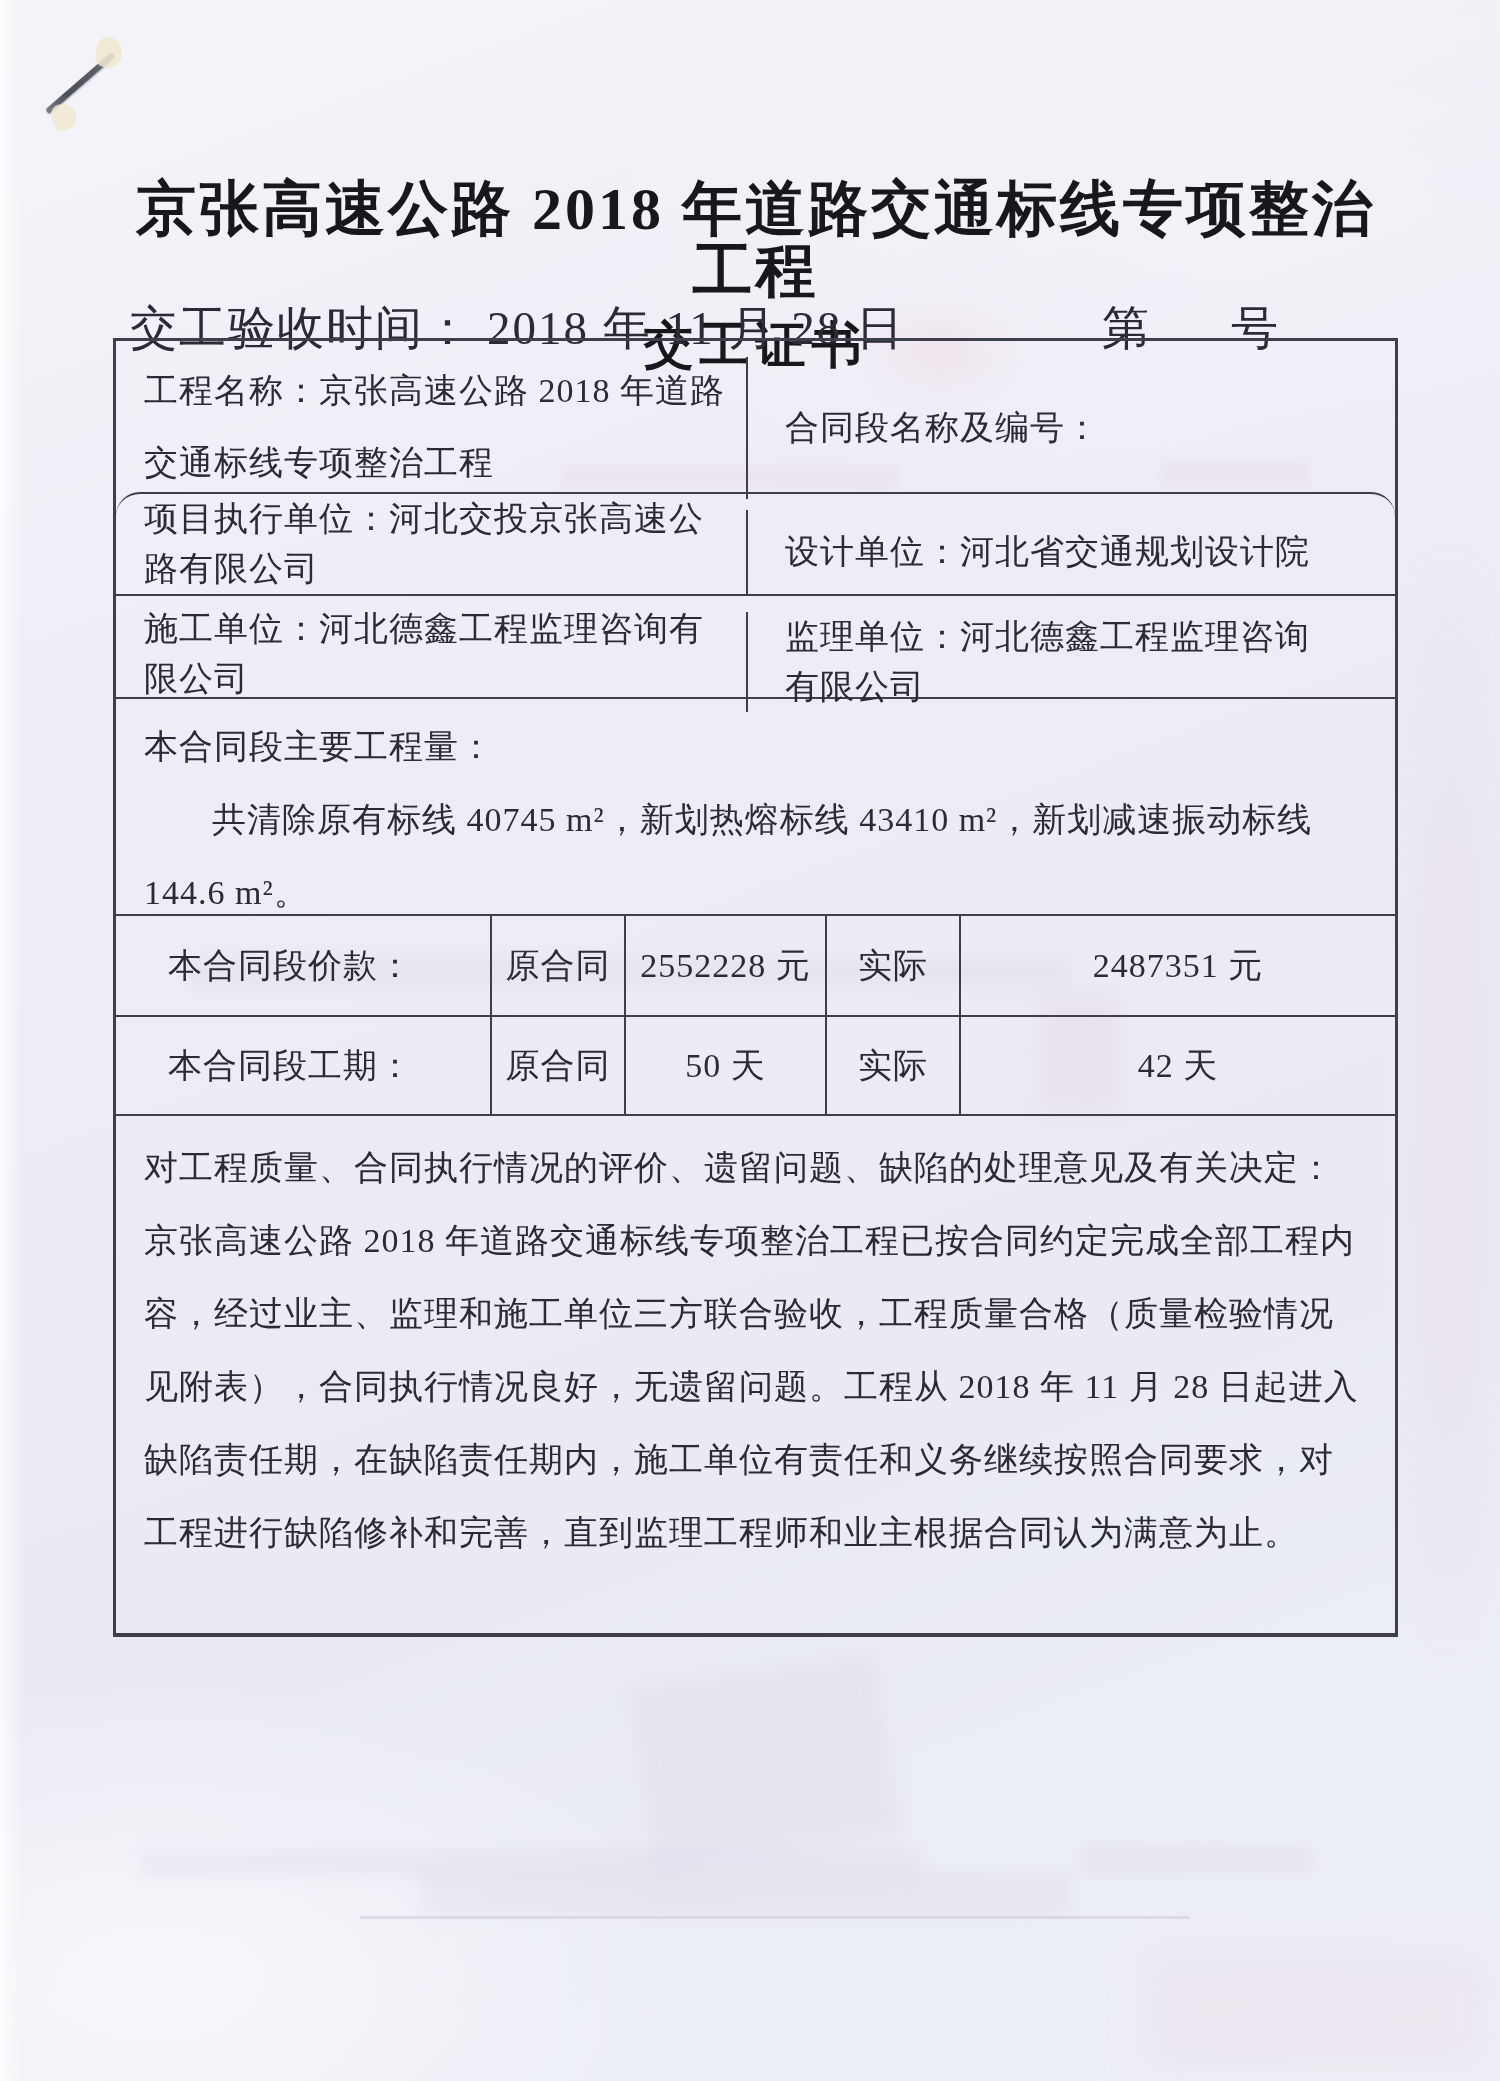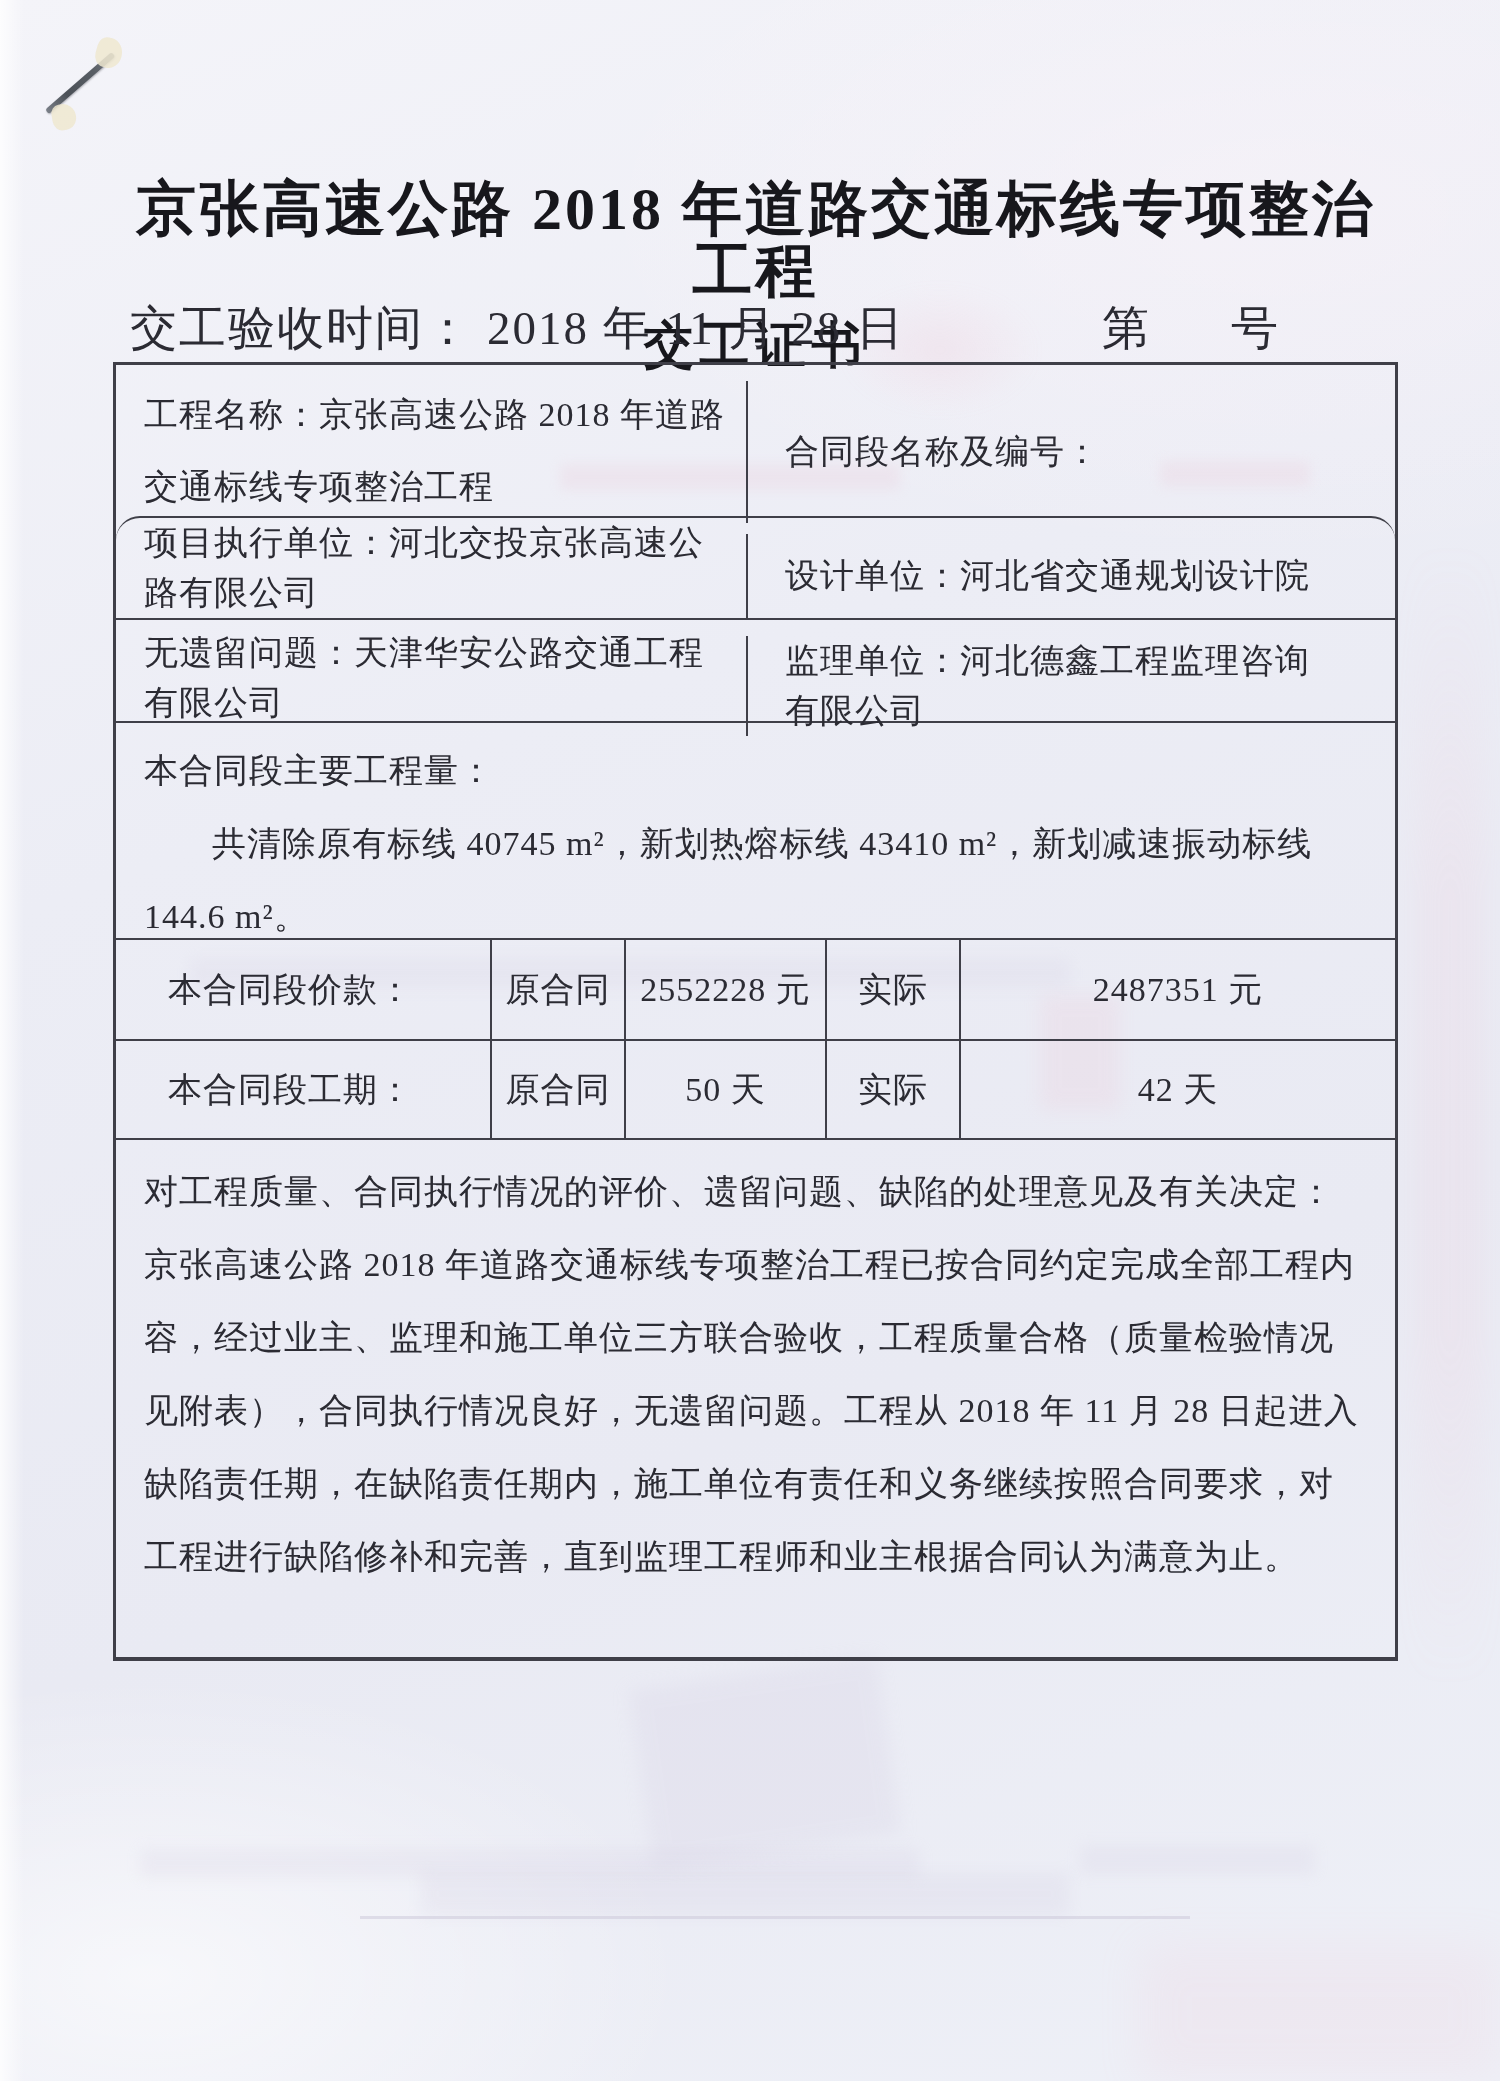--- a/index.html
+++ b/index.html
@@ -50,21 +50,21 @@
   .title{position:absolute;left:113px;top:178px;width:1285px;text-align:center;color:var(--ink-dark);}
   .title .t1{font-size:60px;font-weight:900;letter-spacing:3px;line-height:62px;}
   .title .t2{font-size:50px;font-weight:900;letter-spacing:6px;line-height:60px;margin-top:13px;}
 
   .meta{position:absolute;left:130px;top:303px;width:1268px;height:52px;font-size:47px;line-height:50px;}
   .meta .acc-label{letter-spacing:2px;}
   .meta .acc-value{margin-left:14px;letter-spacing:2px;}
   .serial{position:absolute;right:120px;top:0;letter-spacing:0;}
   .serial .gap{display:inline-block;width:82px;}
 
-  .tbl{position:absolute;left:113px;top:362px;width:1285px;
+  .tbl{position:absolute;left:113px;top:338px;width:1285px;
     border:3px solid var(--line);border-bottom-width:4px;box-sizing:border-box;}
   .row{display:grid;border-top:2px solid var(--line);box-sizing:border-box;}
   .row:first-child{border-top:none;}
   .cell{box-sizing:border-box;font-size:34px;letter-spacing:1px;}
   .row .cell + .cell{border-left:2px solid var(--line);}
 
   .r1{grid-template-columns:630px 1fr;height:151px;}
   .r2{grid-template-columns:630px 1fr;height:102px;border-radius:24px;}
   .r3{grid-template-columns:630px 1fr;height:103px;}
   .r4{height:217px;}
@@ -126,21 +126,21 @@
       <div class="cell pad-left">工程名称：京张高速公路 2018 年道路交通标线专项整治工程</div>
       <div class="cell pad-right">合同段名称及编号：</div>
     </div>
 
     <div class="row r2">
       <div class="cell two-line">项目执行单位：河北交投京张高速公路有限公司</div>
       <div class="cell pad-right">设计单位：河北省交通规划设计院</div>
     </div>
 
     <div class="row r3">
-      <div class="cell two-line">无遗留问题：天津华安公路交通工程有限公司</div>
+      <div class="cell two-line">施工单位：河北德鑫工程监理咨询有限公司</div>
       <div class="cell pad-right">监理单位：河北德鑫工程监理咨询有限公司</div>
     </div>
 
     <div class="row r4">
       <div class="cell">
         <div class="qty-title">本合同段主要工程量：</div>
         <div class="qty-body">共清除原有标线 40745 m²，新划热熔标线 43410 m²，新划减速振动标线 144.6 m²。</div>
       </div>
     </div>
 

